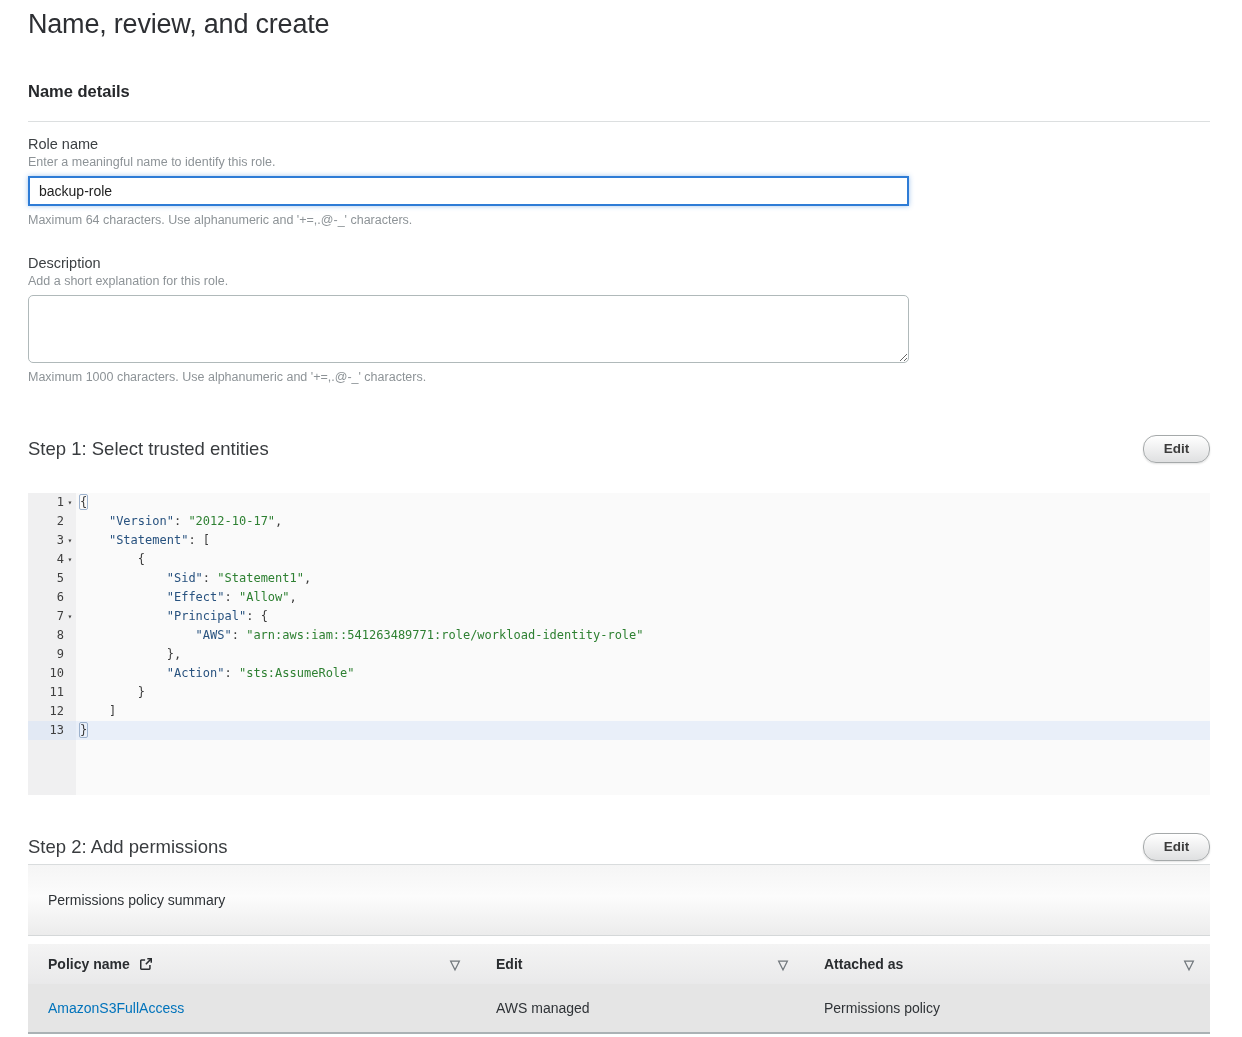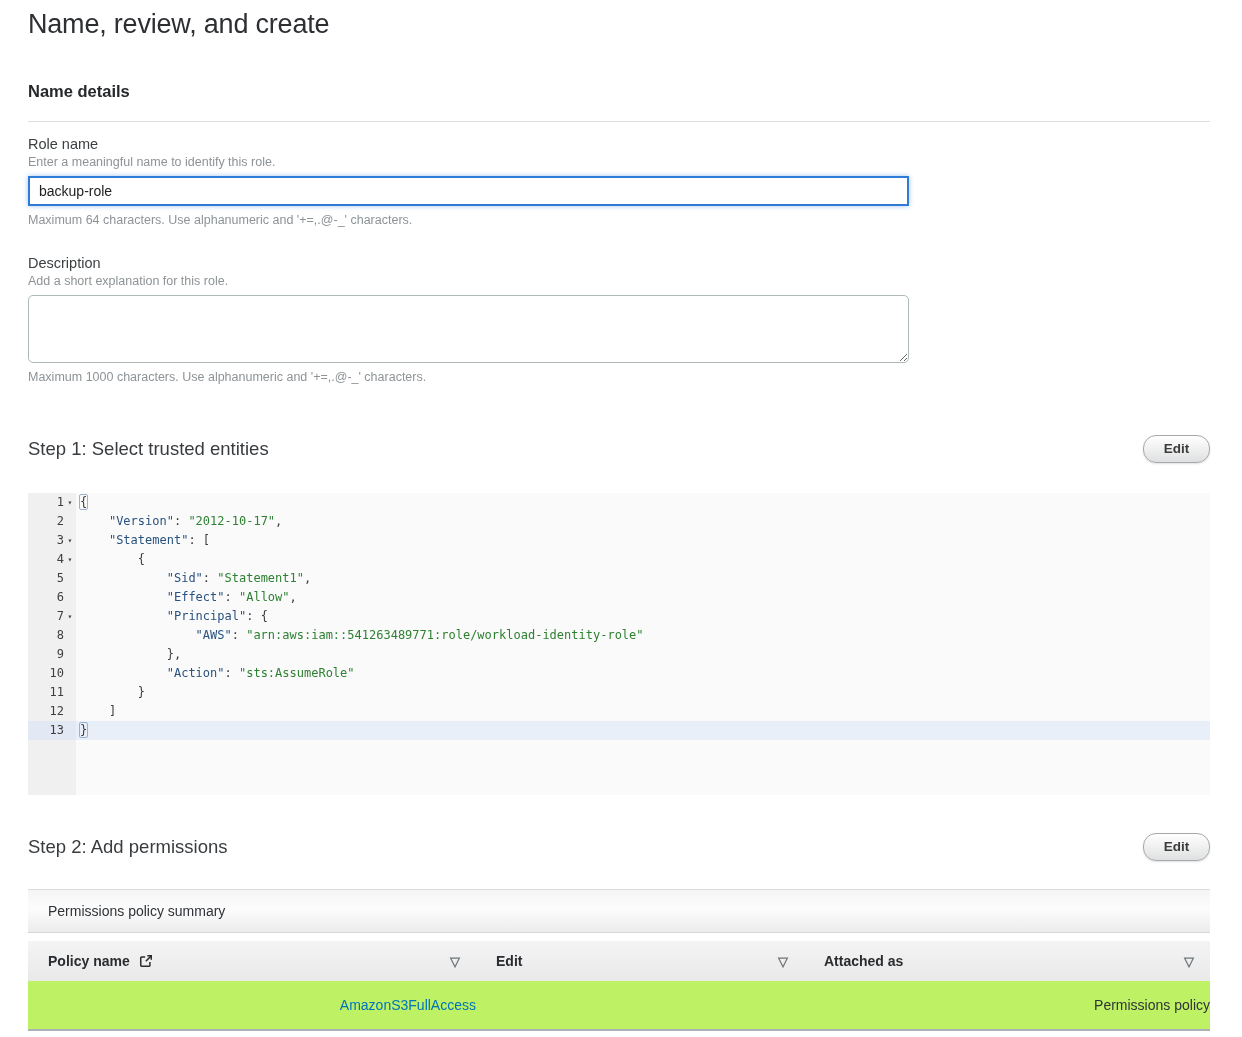--- a/index.html
+++ b/index.html
@@ -63,41 +63,41 @@
   .ed-code { white-space:pre; padding-left:4px; color:#3b3b3b; flex:1; }
   .ed-row.active { background:#e9eff9; }
   .ed-row.active .ed-gut { background:#e2e9f4;justify-content:flex-end; }
   .tok-p { color:#3b3b3b; }
   .tok-k { color:#28527f; }
   .tok-s { color:#2e8032; }
   .tok-m { color:#3b3b3b; border:1px solid #9cb1cc; border-radius:2px; margin:0 -1px; }
 
   
   .panel-head {
-    margin-top:28px; height:44px;
+    margin-top:3px; height:72px;
     border-top:1px solid #d9dcdd; border-bottom:1px solid #d5d8d9;
     background:linear-gradient(#f5f5f5 0%, #fcfcfc 45%, #ececec 100%);
     display:flex; align-items:center; padding-left:20px;
     font-size:14px; color:#2f3337;
   }
   .tbl { margin-top:8px; border-bottom:2px solid #abb2b5; }
   .tbl-head {
     display:flex; height:40px; align-items:center;
     background:linear-gradient(#f4f4f4,#e9e9ea);
     font-weight:700; font-size:14px; color:#2a2d30;
   }
   .th {
     display:flex; align-items:center; justify-content:space-between;
     padding:0 16px 0 20px; position:relative;
   }
   .th .th-label { display:flex; align-items:center; gap:7px; }
   .th.sep::before { content:""; position:absolute; left:0; top:8px; bottom:8px; width:1px; background:#c6cacc; }
   .tri { color:#73797e; font-size:13px; line-height:1; cursor:pointer; }
   .ext-icon { display:inline-block; margin-left:2px; }
-  .tr { display:flex; height:48px; align-items:center; background:#bef264; font-size:14px; color:#2f3337;text-align:right; }
+  .tr { display:flex; height:48px; align-items:center; background:#e5e5e5; font-size:14px; color:#2f3337; }
   .td { padding-left:20px; }
   .c1 { width:448px; flex:none; }
   .c2 { width:328px; flex:none; }
   .c3 { flex:1; }
   .policy-link { color:#0073bb; text-decoration:none; cursor:pointer; }
 </style>
 </head>
 <body>
 
 <div class="page">
@@ -245,18 +245,19 @@
           <span class="tri">▽</span>
         </div>
         <div class="th c3 sep">
           <span class="th-label">Attached as</span>
           <span class="tri">▽</span>
         </div>
       </div>
     <div class="tbl-body">
         <div class="tr">
           <div class="td c1"><a class="policy-link">AmazonS3FullAccess</a></div>
+          <div class="td c2">AWS managed</div>
           <div class="td c3">Permissions policy</div>
         </div>
       </div>
   </div>
 
 </div>
 
 </body></html>

